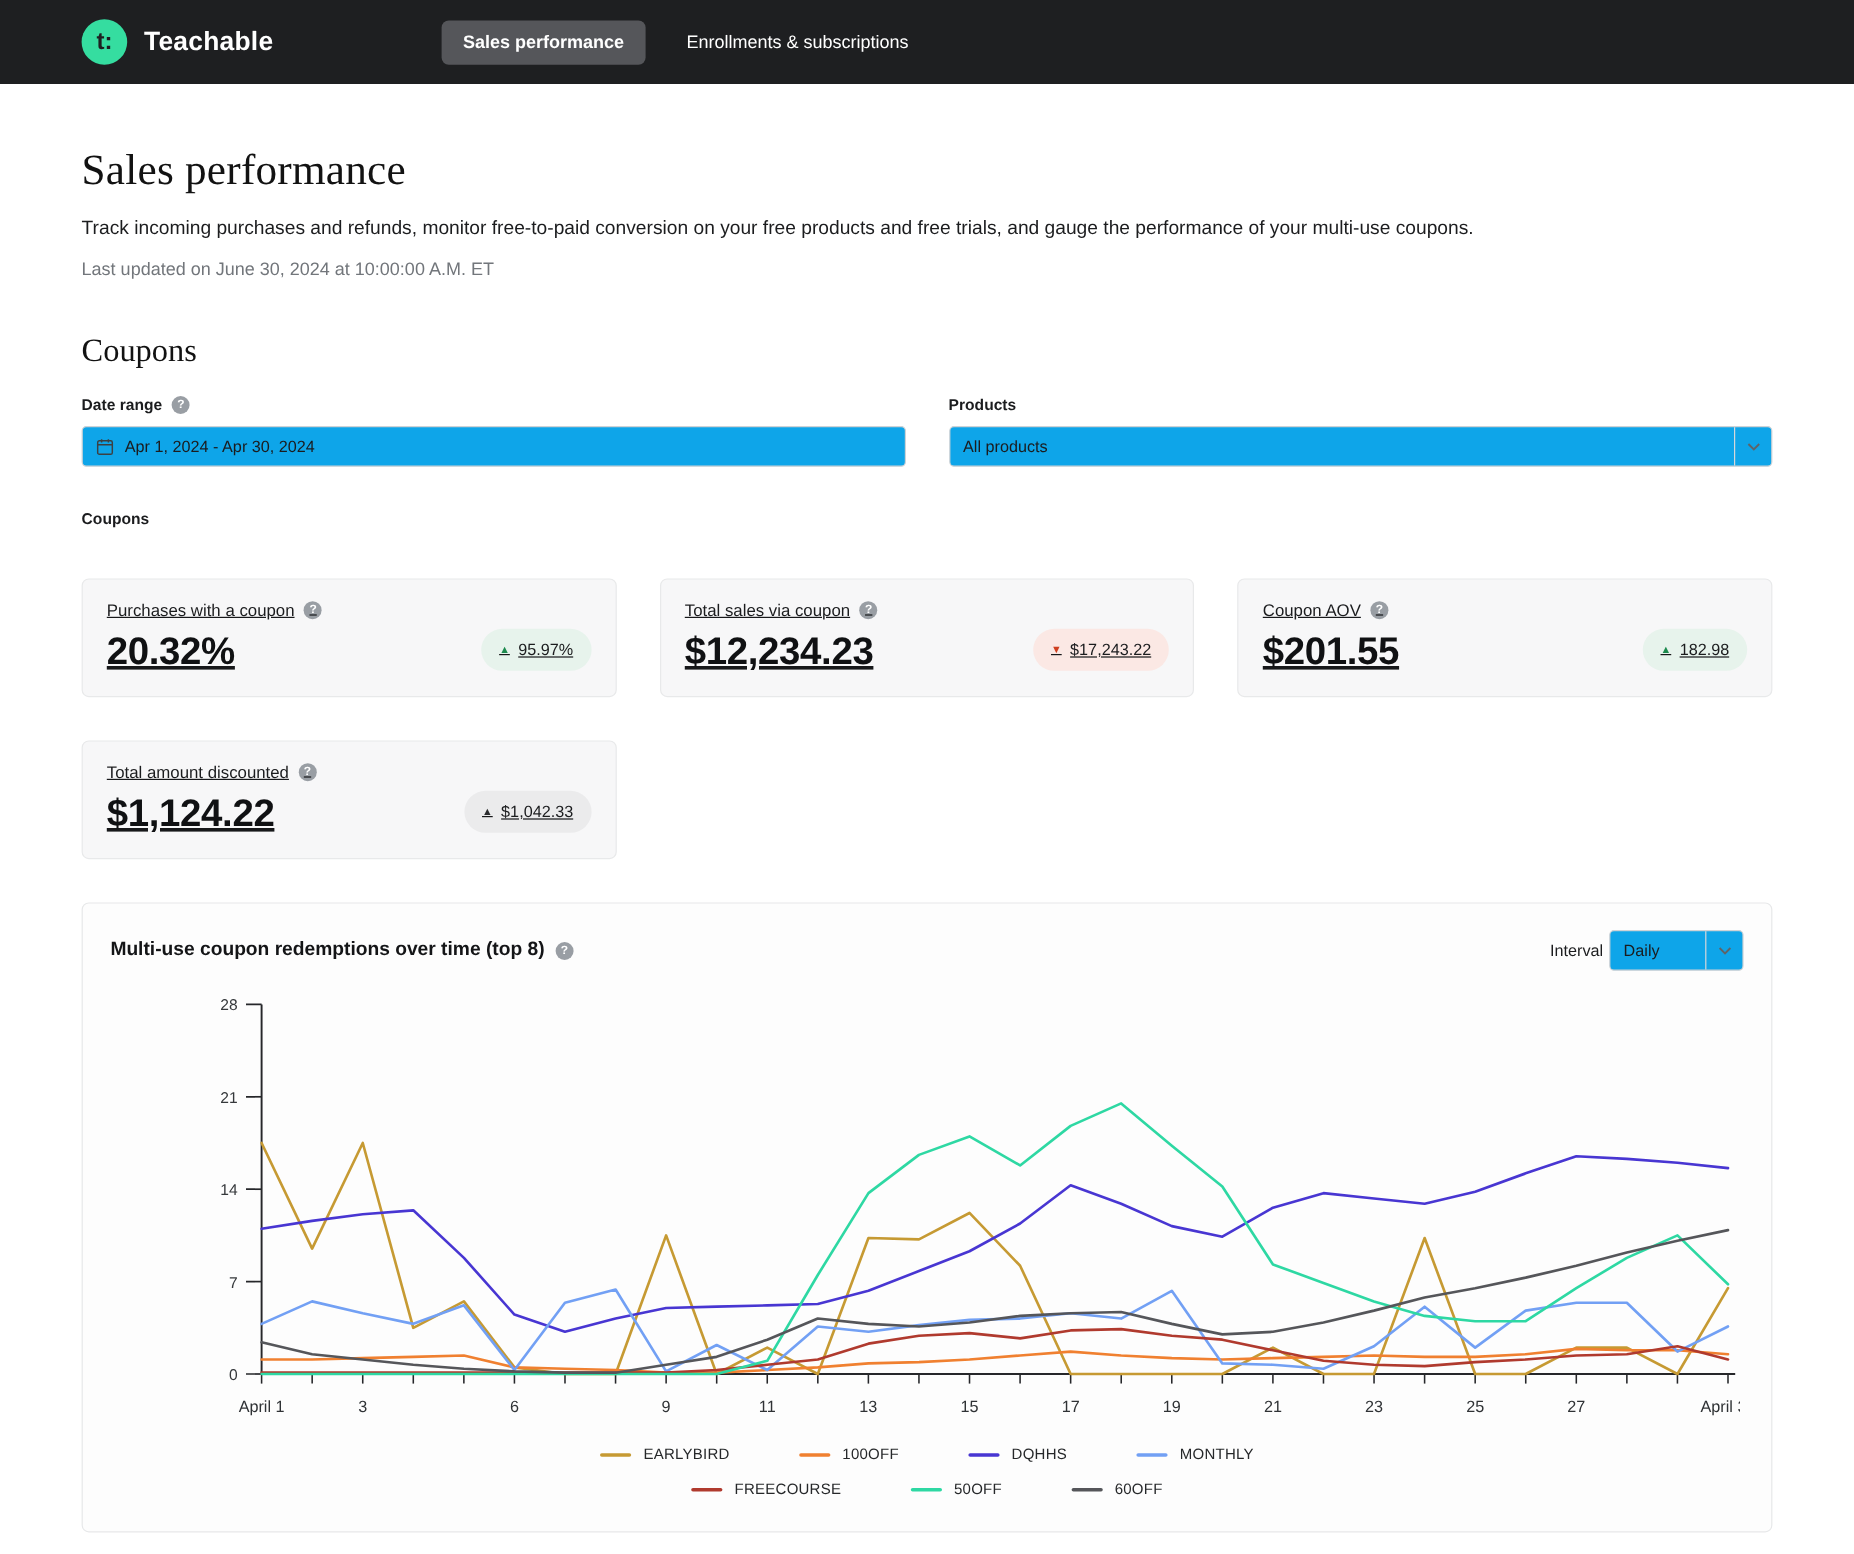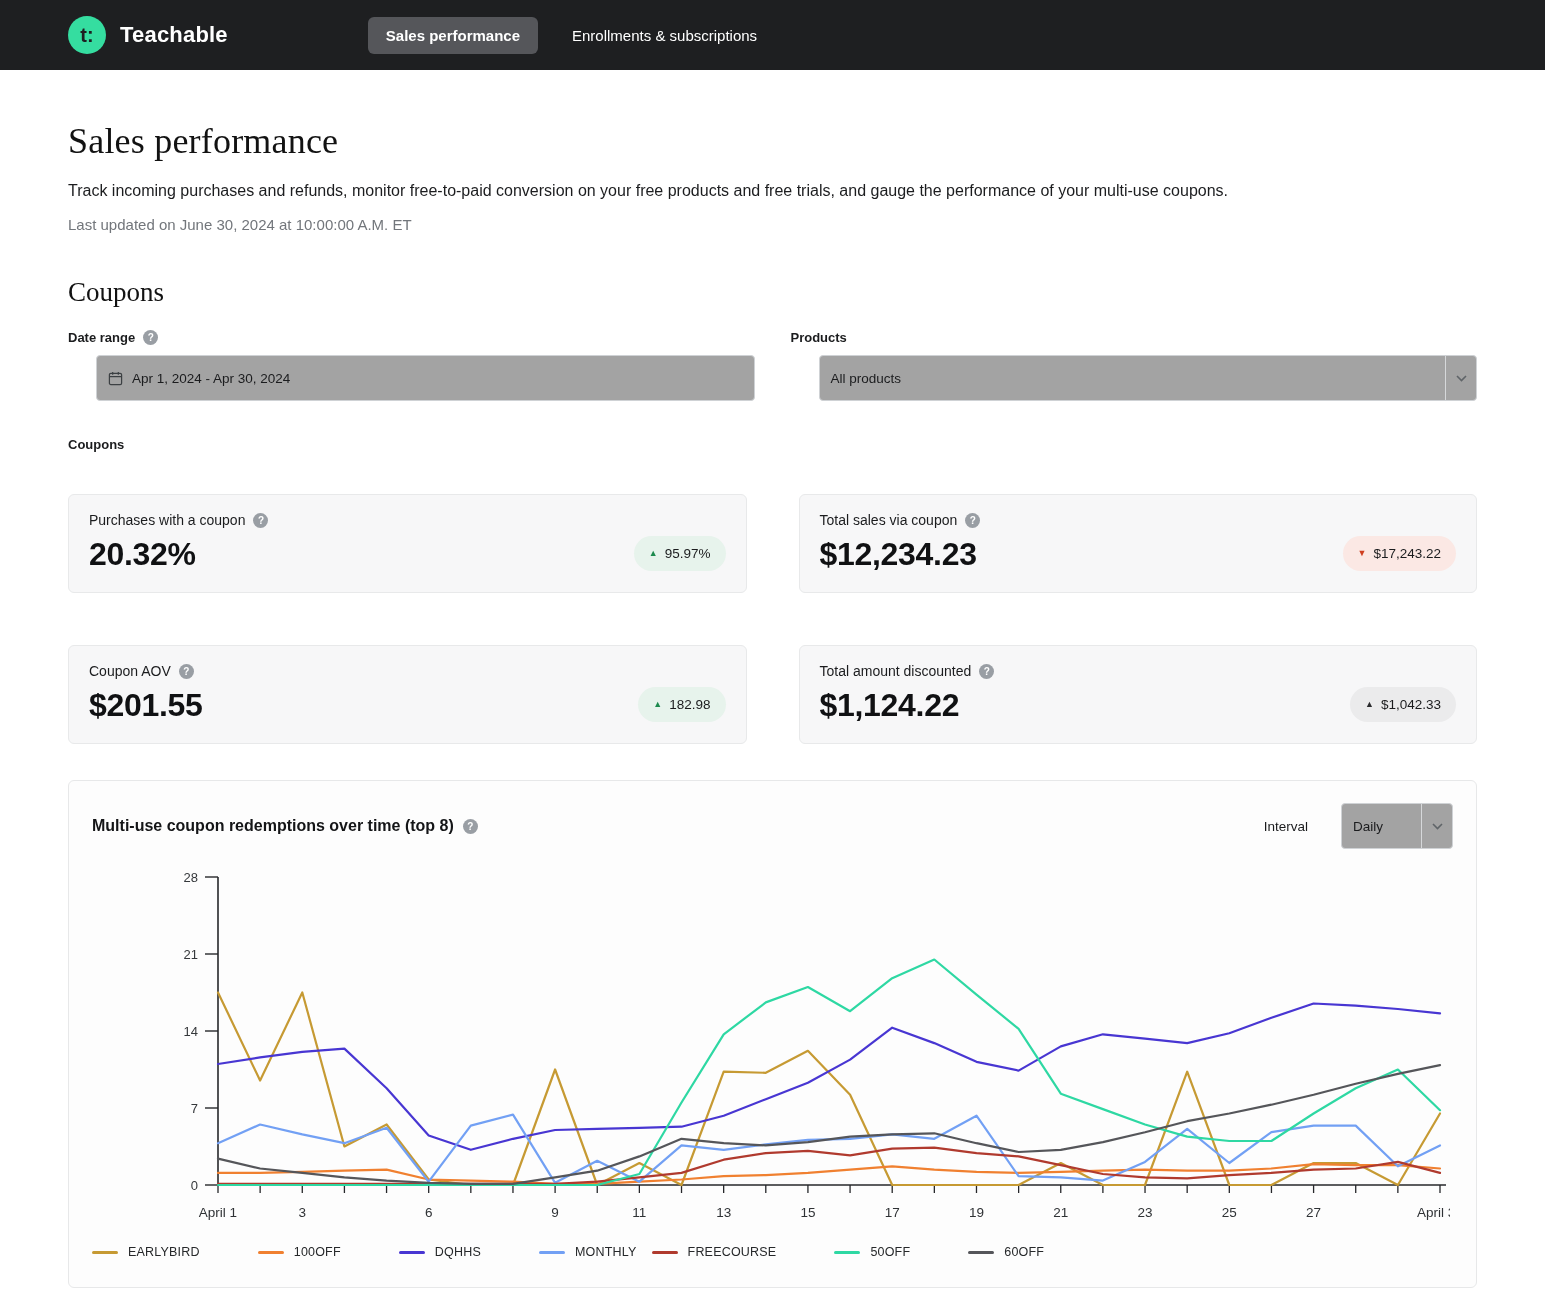--- a/index.html
+++ b/index.html
@@ -20,45 +20,45 @@
   .content{padding:0 68px;box-sizing:border-box;}
   h1.page-title{font-family:"Liberation Serif","DejaVu Serif",serif;font-weight:400;font-size:36px;margin:50px 0 0;color:#121212;letter-spacing:.2px;}
   .desc{font-size:16px;margin-top:20px;color:#1c1d1f;max-width:1330px;}
   .updated{font-size:15px;color:#72767b;margin-top:16px;}
   h2.section-title{font-family:"Liberation Serif","DejaVu Serif",serif;font-size:27px;font-weight:400;margin:44px 0 0;color:#121212;}
 
   
   .filters{display:grid;grid-template-columns:repeat(2,1fr);gap:36px;margin-top:22px;}
   .filter-label{font-size:13px;font-weight:700;display:flex;align-items:center;gap:8px;color:#1b1c1e;}
   .help{width:15px;height:15px;border-radius:50%;background:#999ea4;color:#fff;font-size:10px;font-weight:700;display:inline-flex;align-items:center;justify-content:center;flex:0 0 auto;}
-  .control{margin-top:10px;height:46px;border:1px solid #cfd2d5;border-radius:4px;background:#a3a3a3;display:flex;align-items:center;font-size:13.5px;color:#1b1c1e;box-sizing:border-box;cursor:pointer;margin-left:28px;}
+  .control{margin-top:10px;height:34px;border:1px solid #cfd2d5;border-radius:4px;background:#0ea5e9;display:flex;align-items:center;font-size:13.5px;color:#1b1c1e;box-sizing:border-box;cursor:pointer;}
   .control .val{padding:0 11px;flex:1;display:flex;gap:9px;align-items:center;white-space:nowrap;overflow:hidden;}
   .chev-box{width:30px;align-self:stretch;border-left:1px solid #d6d8da;display:flex;align-items:center;justify-content:center;}
 
   
-  .kpis{display:grid;grid-template-columns:repeat(2,1fr);gap:52px;margin-top:42px;}
+  .kpis{display:grid;grid-template-columns:repeat(3,1fr);gap:36px;margin-top:42px;text-decoration:underline;}
   .kpi{background:#f7f7f8;border:1px solid #e8e9ea;border-radius:6px;padding:17px 20px 19px;box-sizing:border-box;}
   .kpi-label{font-size:14px;display:flex;gap:8px;align-items:center;color:#1b1c1e;}
   .kpi-row{display:flex;justify-content:space-between;margin-top:8px;}
   .kpi-value{font-size:32px;font-weight:700;letter-spacing:-.3px;color:#101113;}
   .badge{height:35px;border-radius:18px;padding:0 15px;display:inline-flex;align-items:center;gap:7px;font-size:13.5px;color:#1b1c1e;}
   .tri{font-size:9px;line-height:1;}
   .tone-positive{background:#e7f3ec;} .tone-positive .tri{color:#1d8a4e;}
   .tone-negative{background:#fbe8e4;} .tone-negative .tri{color:#cf3f20;}
   .tone-neutral{background:#ebebec;}  .tone-neutral .tri{color:#2a2b2d;}
 
   
   .chart-card{margin-top:36px;border:1px solid #e7e8e9;border-radius:6px;background:#fdfdfd;padding:22px 23px 28px;box-sizing:border-box;}
   .chart-head{display:flex;justify-content:space-between;align-items:center;}
   .chart-title{font-size:16px;font-weight:700;display:flex;gap:9px;align-items:center;color:#141517;}
   .interval{display:flex;align-items:center;gap:5px;font-size:13.5px;color:#1b1c1e;}
   .interval .control{margin-top:0;width:112px;}
   #chart-svg{display:block;margin-top:14px;}
   #chart-svg text{font-family:"Liberation Sans",sans-serif;}
-  .legend{display:flex;flex-direction:row;align-items:center;gap:15px;margin-top:20px;}
+  .legend{display:flex;flex-direction:column;align-items:center;gap:15px;margin-top:20px;}
   .legend-row{display:flex;gap:58px;}
   .legend-item{display:flex;align-items:center;gap:10px;font-size:12.5px;color:#26282a;letter-spacing:.2px;}
   .swatch{width:26px;height:3px;border-radius:2px;display:inline-block;}
 </style>
 </head>
 <body>
 
 <div class="page">
 
   <div class="topbar">

